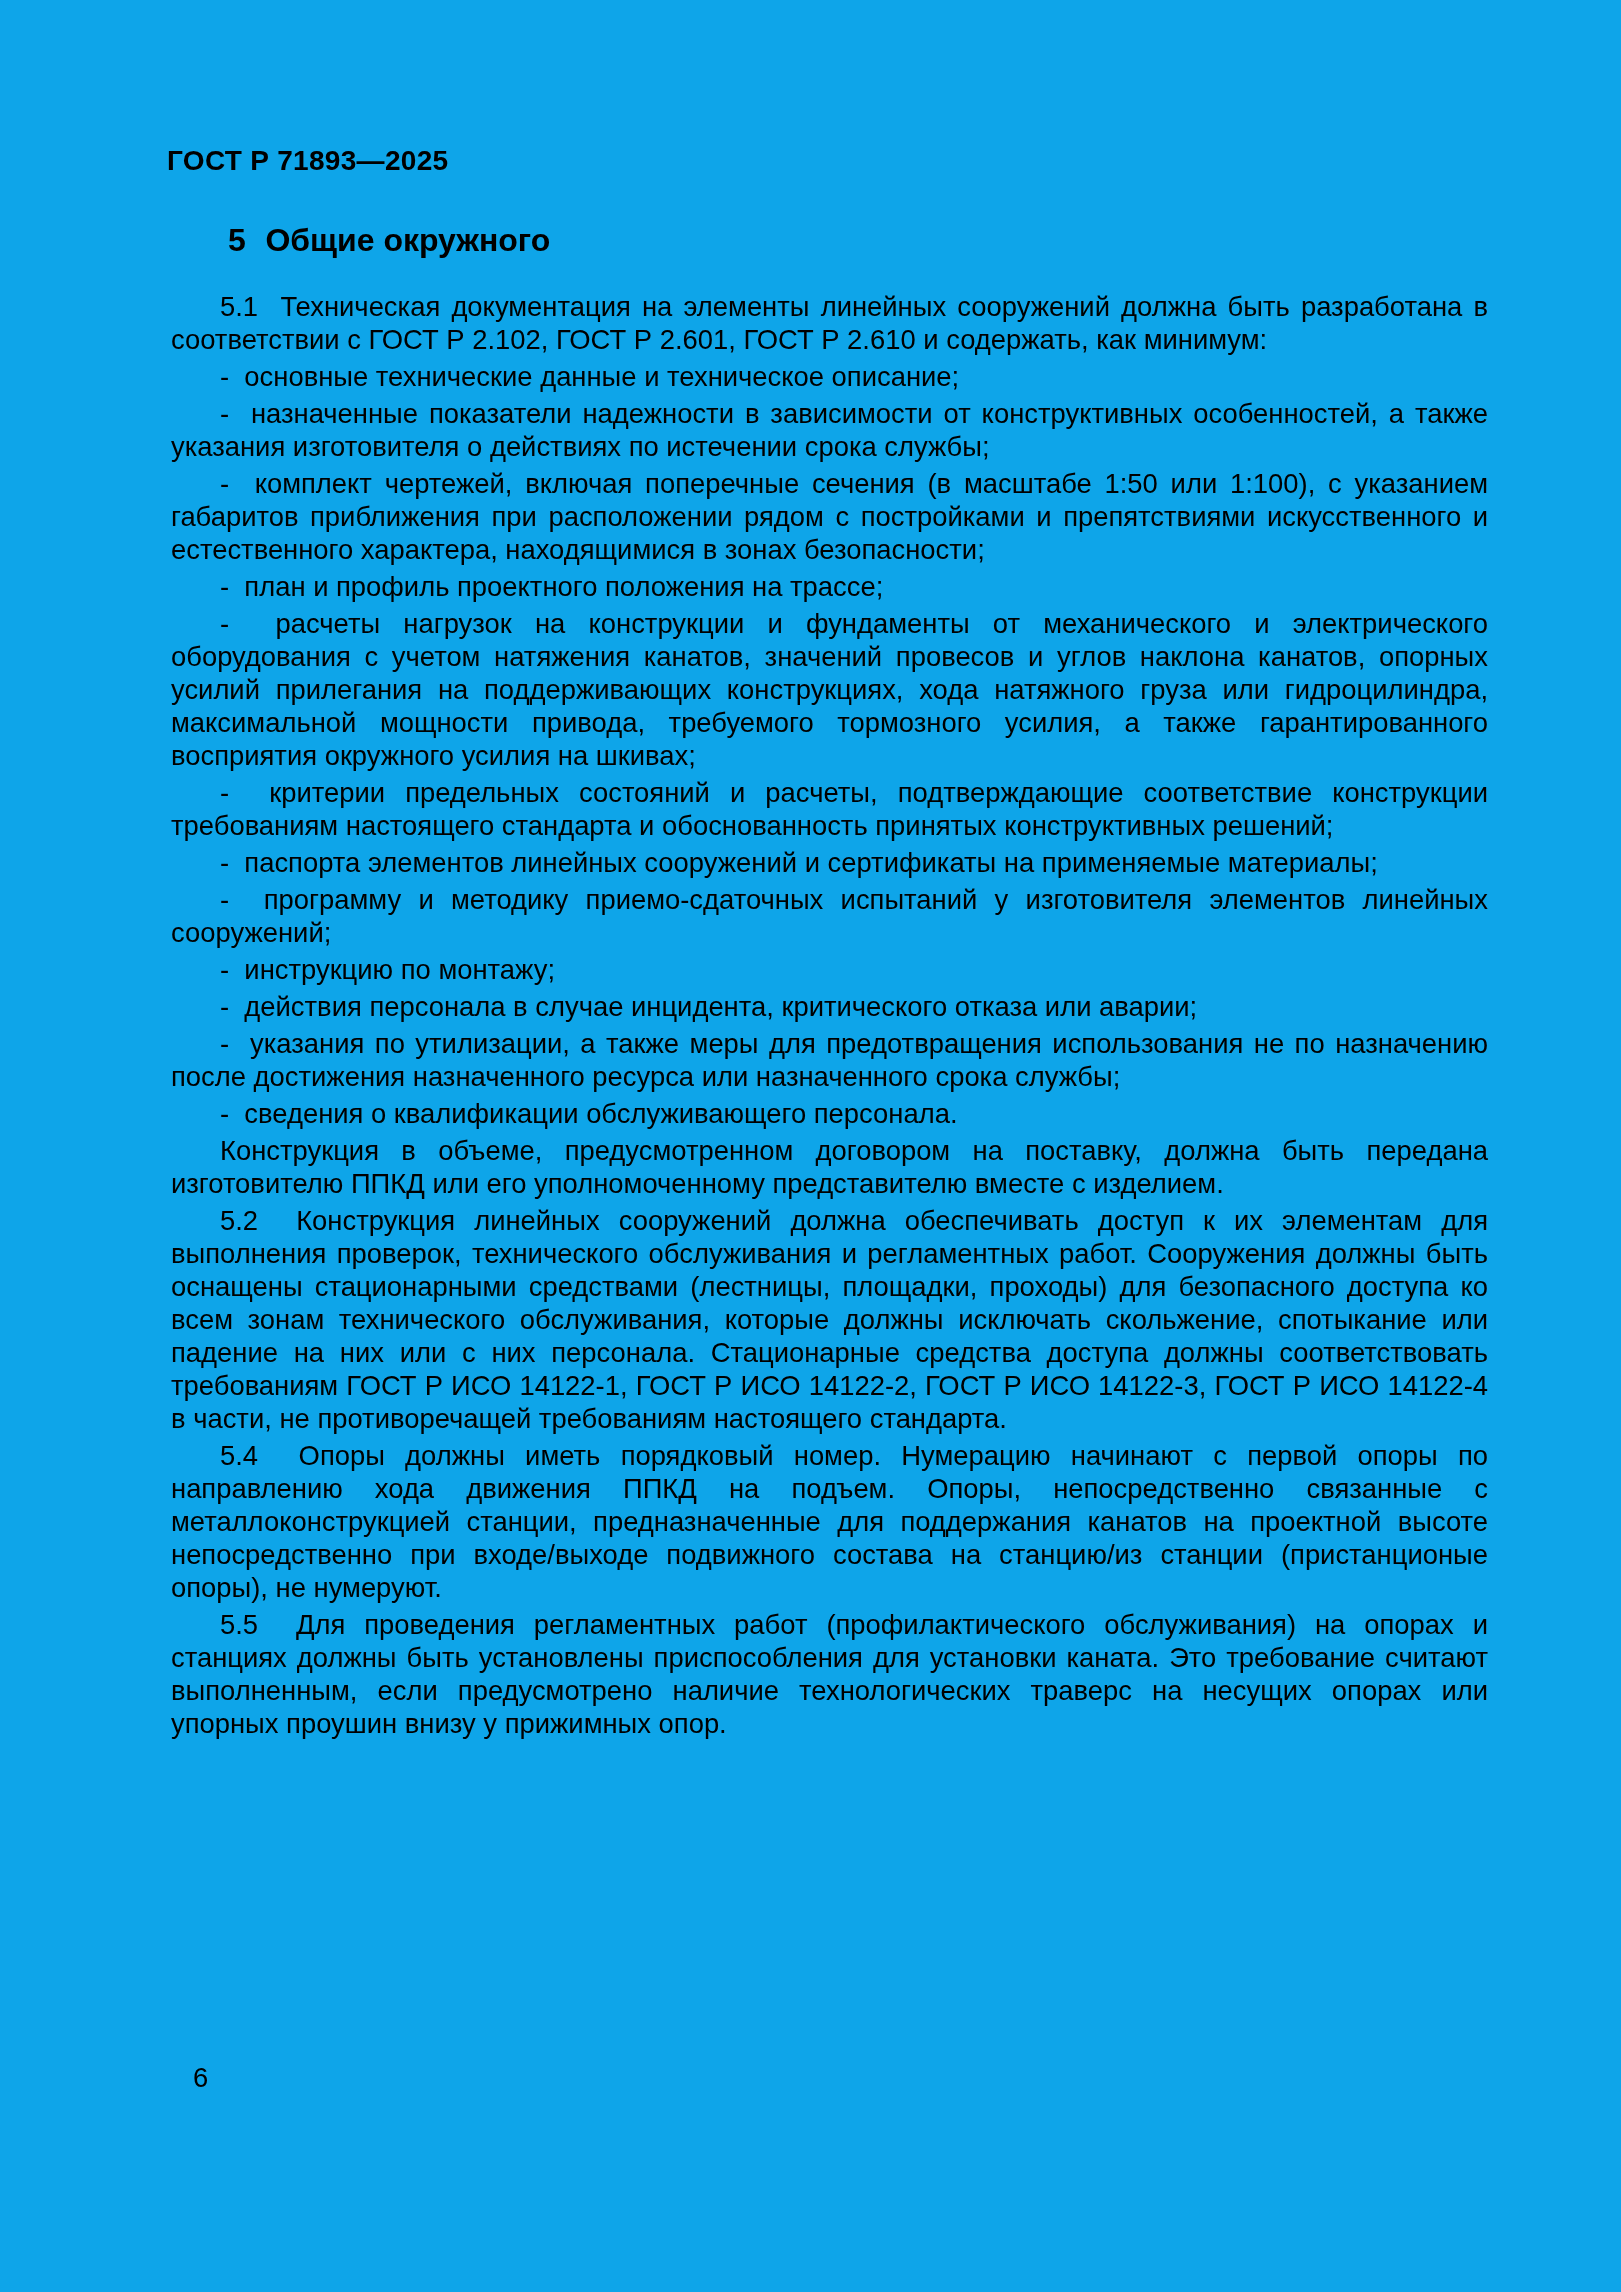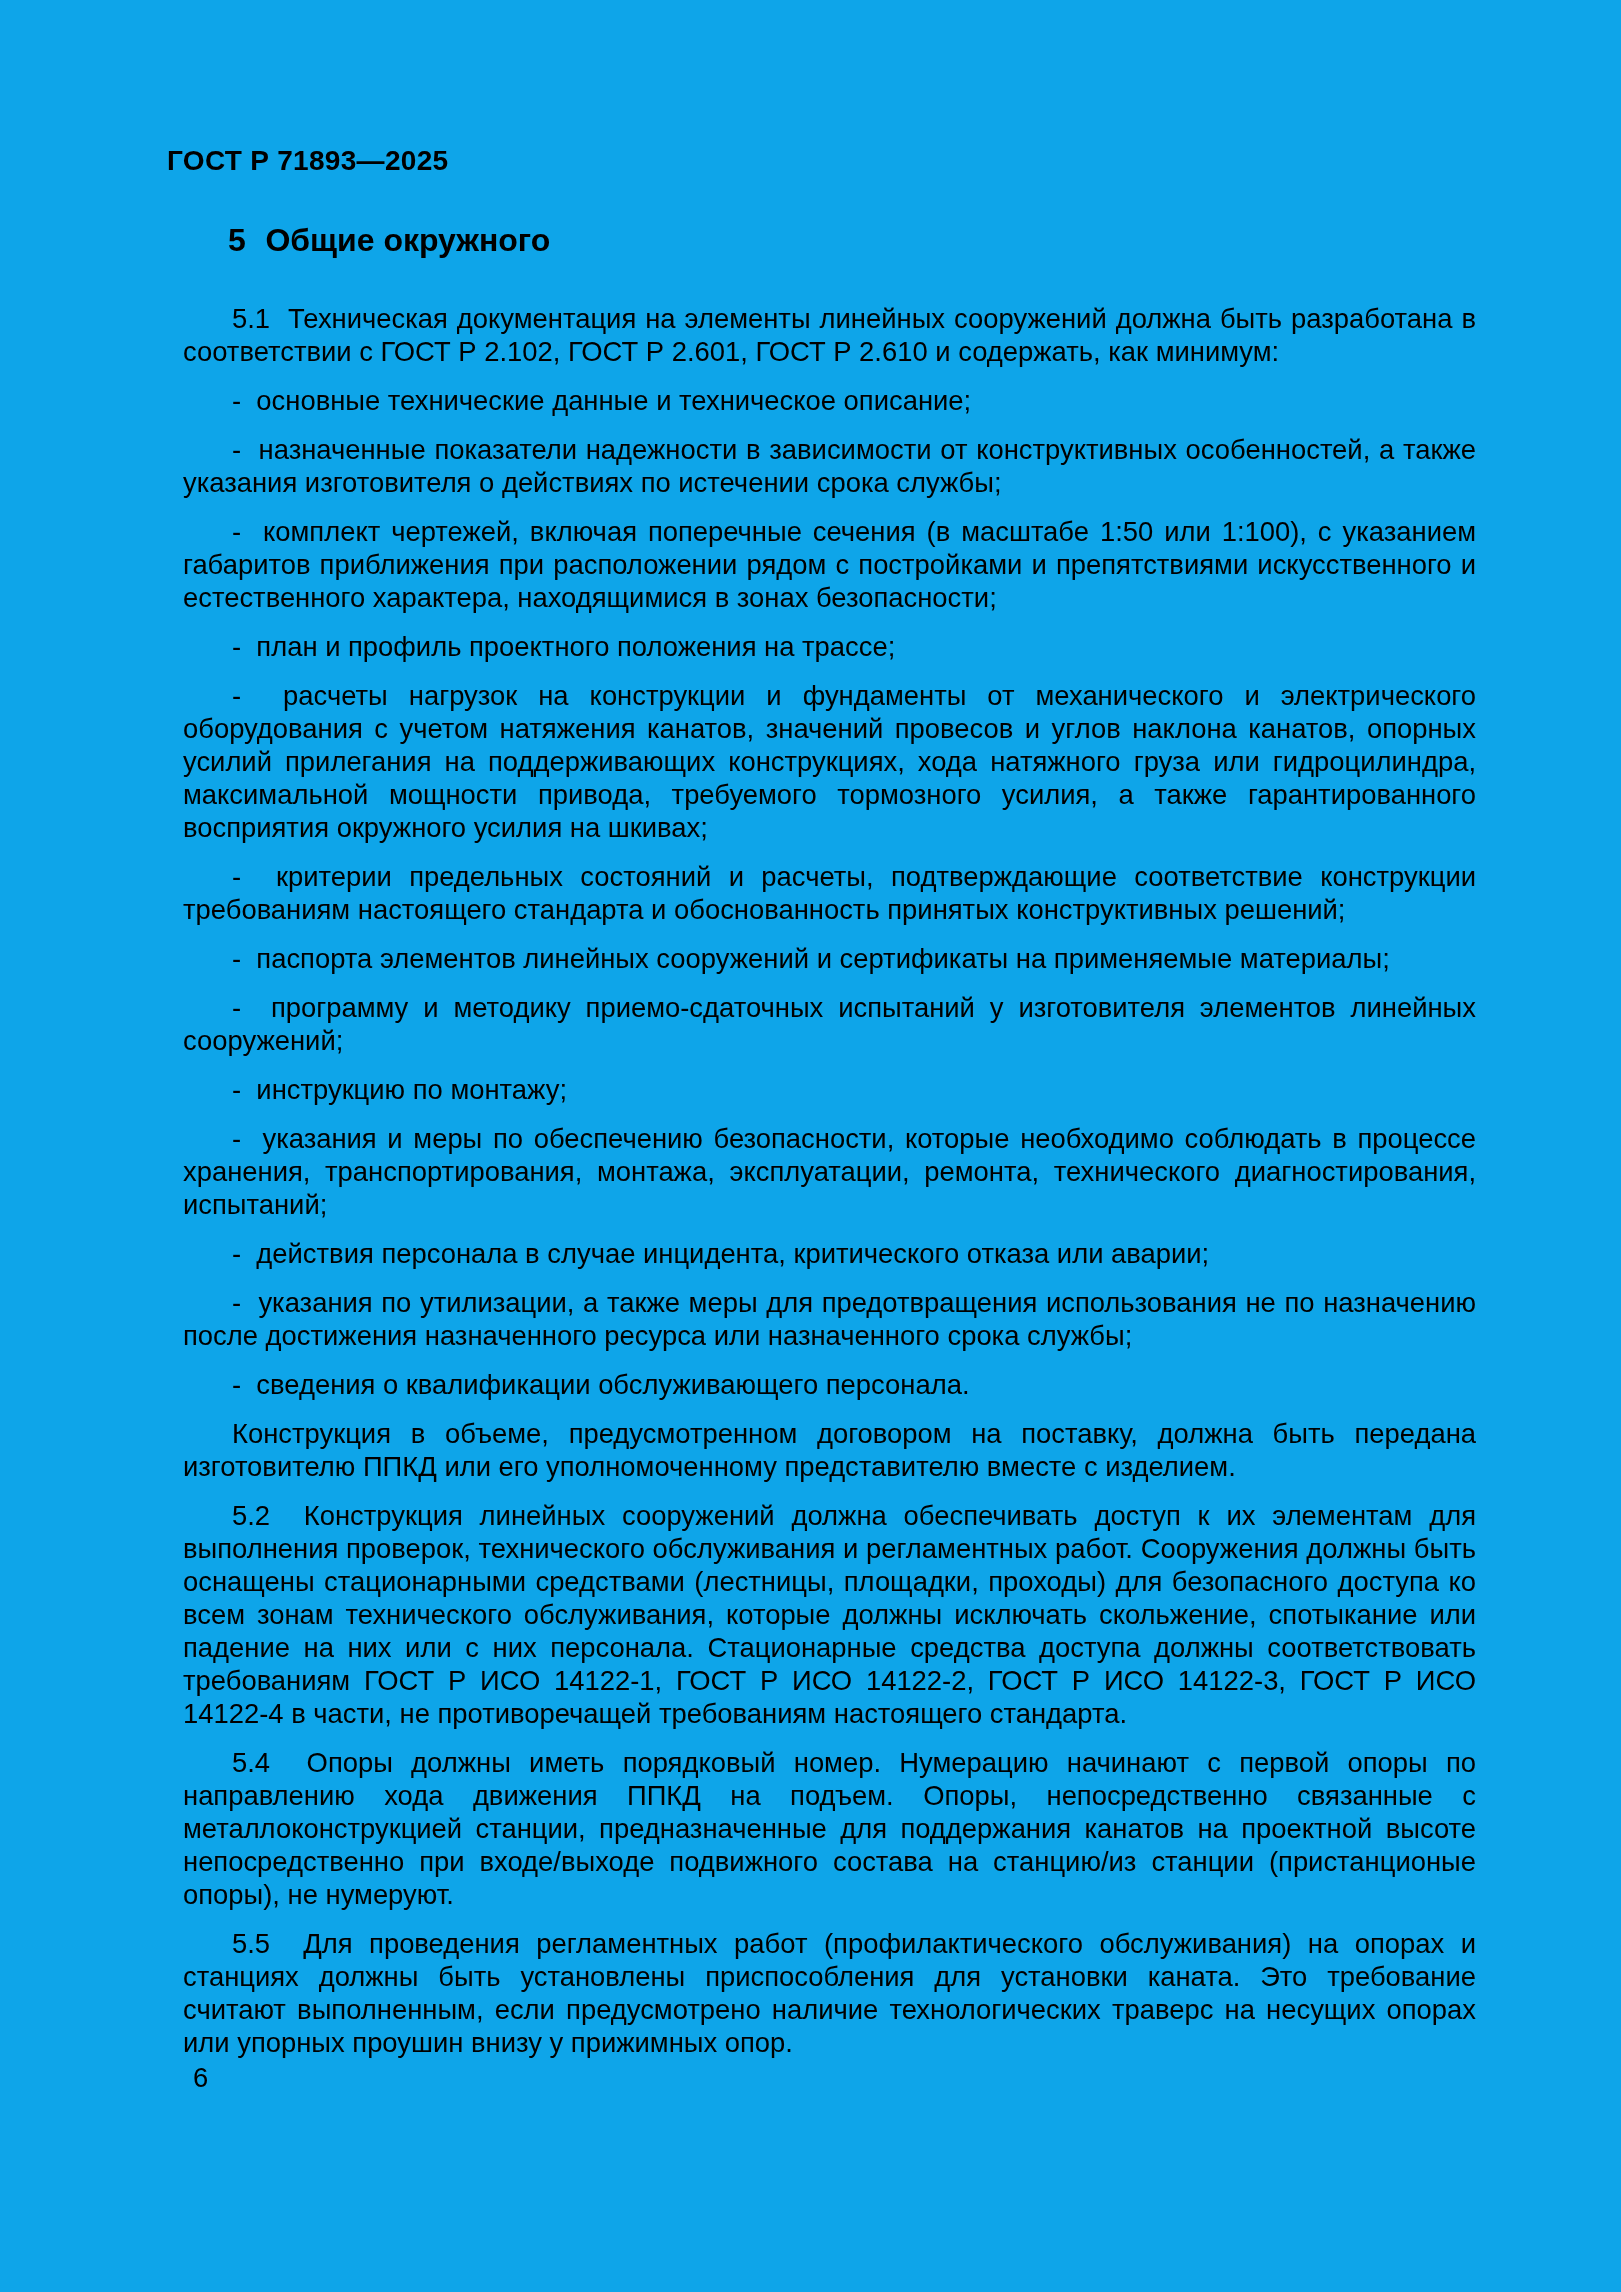--- a/index.html
+++ b/index.html
@@ -38,21 +38,21 @@
   .content {
     position: absolute;
     left: 167px;
     top: 286px;
     width: 1325px;
     font-size: 27.4px;
     line-height: 33px;
     text-align: justify;
   }
   .content p {
-    margin: 16px;
+    margin: 4px;
     padding: 0;
     text-indent: 49px;
   }
   .page-number {
     position: absolute;
     left: 193px;
     top: 2062px;
     font-size: 27.4px;
   }
 </style>
@@ -71,21 +71,20 @@
     <p>5.1&nbsp; Техническая документация на элементы линейных сооружений должна быть разработана в соответствии с ГОСТ Р 2.102, ГОСТ Р 2.601, ГОСТ Р 2.610 и содержать, как минимум:</p>
     <p>-&nbsp; основные технические данные и техническое описание;</p>
     <p>-&nbsp; назначенные показатели надежности в зависимости от конструктивных особенностей, а также указания изготовителя о действиях по истечении срока службы;</p>
     <p>-&nbsp; комплект чертежей, включая поперечные сечения (в масштабе 1:50 или 1:100), с указанием габаритов приближения при расположении рядом с постройками и препятствиями искусственного и естественного характера, находящимися в зонах безопасности;</p>
     <p>-&nbsp; план и профиль проектного положения на трассе;</p>
     <p>-&nbsp; расчеты нагрузок на конструкции и фундаменты от механического и электрического оборудования с учетом натяжения канатов, значений провесов и углов наклона канатов, опорных усилий прилегания на поддерживающих конструкциях, хода натяжного груза или гидроцилиндра, максимальной мощности привода, требуемого тормозного усилия, а также гарантированного восприятия окружного усилия на шкивах;</p>
     <p>-&nbsp; критерии предельных состояний и расчеты, подтверждающие соответствие конструкции требованиям настоящего стандарта и обоснованность принятых конструктивных решений;</p>
     <p>-&nbsp; паспорта элементов линейных сооружений и сертификаты на применяемые материалы;</p>
     <p>-&nbsp; программу и методику приемо-сдаточных испытаний у изготовителя элементов линейных сооружений;</p>
     <p>-&nbsp; инструкцию по монтажу;</p>
-    <p>-&nbsp; указания и меры по обеспечению безопасности, которые необходимо соблюдать в процессе хранения, транспортирования, монтажа, эксплуатации, ремонта, технического диагностирования, испытаний;</p>
     <p>-&nbsp; действия персонала в случае инцидента, критического отказа или аварии;</p>
     <p>-&nbsp; указания по утилизации, а также меры для предотвращения использования не по назначению после достижения назначенного ресурса или назначенного срока службы;</p>
     <p>-&nbsp; сведения о квалификации обслуживающего персонала.</p>
     <p>Конструкция в объеме, предусмотренном договором на поставку, должна быть передана изготовителю ППКД или его уполномоченному представителю вместе с изделием.</p>
     <p>5.2&nbsp; Конструкция линейных сооружений должна обеспечивать доступ к их элементам для выполнения проверок, технического обслуживания и регламентных работ. Сооружения должны быть оснащены стационарными средствами (лестницы, площадки, проходы) для безопасного доступа ко всем зонам технического обслуживания, которые должны исключать скольжение, спотыкание или падение на них или с них персонала. Стационарные средства доступа должны соответствовать требованиям ГОСТ Р ИСО 14122-1, ГОСТ Р ИСО 14122-2, ГОСТ Р ИСО 14122-3, ГОСТ Р ИСО 14122-4 в части, не противоречащей требованиям настоящего стандарта.</p>
     <p>5.4&nbsp; Опоры должны иметь порядковый номер. Нумерацию начинают с первой опоры по направлению хода движения ППКД на подъем. Опоры, непосредственно связанные с металлоконструкцией станции, предназначенные для поддержания канатов на проектной высоте непосредственно при входе/выходе подвижного состава на станцию/из станции (пристанционые опоры), не нумеруют.</p>
     <p>5.5&nbsp; Для проведения регламентных работ (профилактического обслуживания) на опорах и станциях должны быть установлены приспособления для установки каната. Это требование считают выполненным, если предусмотрено наличие технологических траверс на несущих опорах или упорных проушин внизу у прижимных опор.</p>
   </div>
 
   <div class="page-number">6</div>

